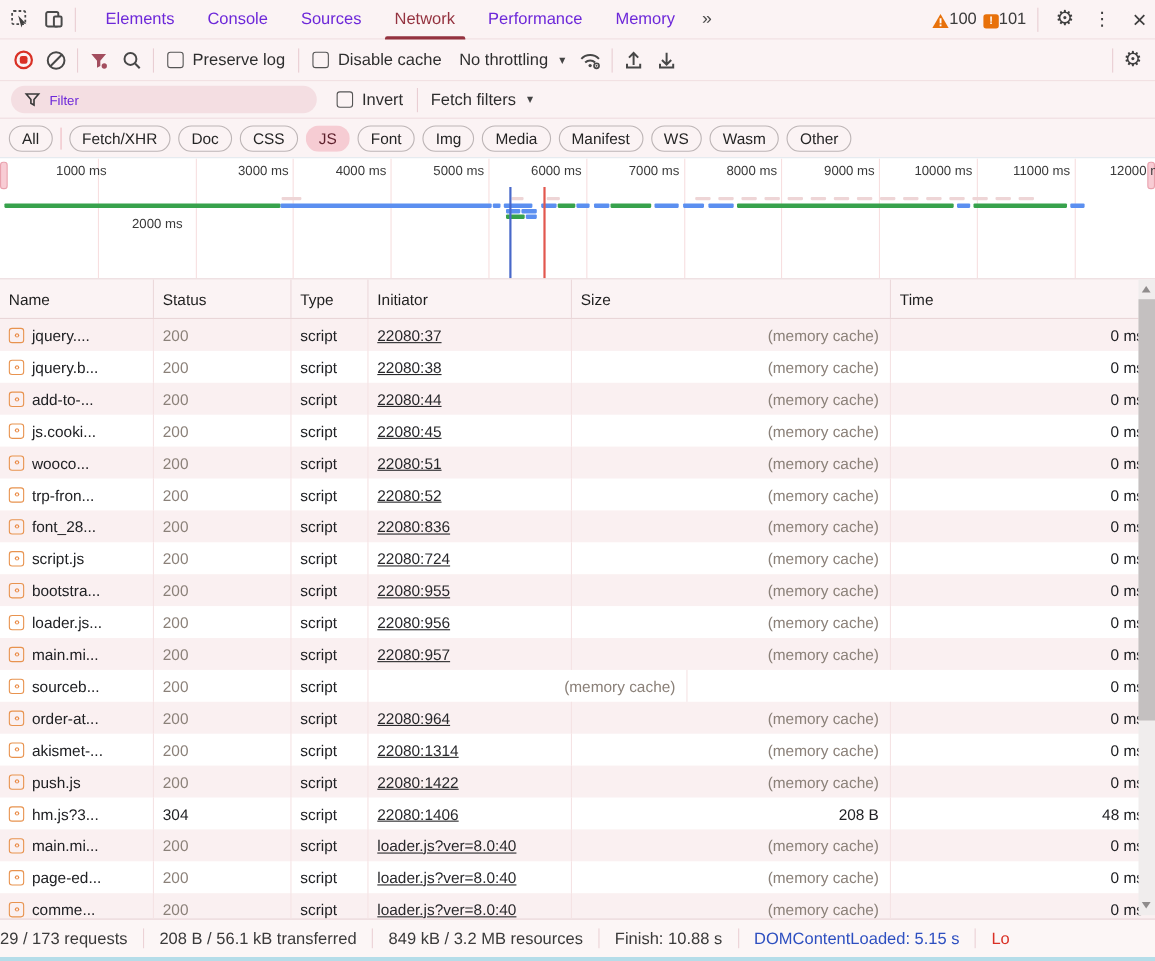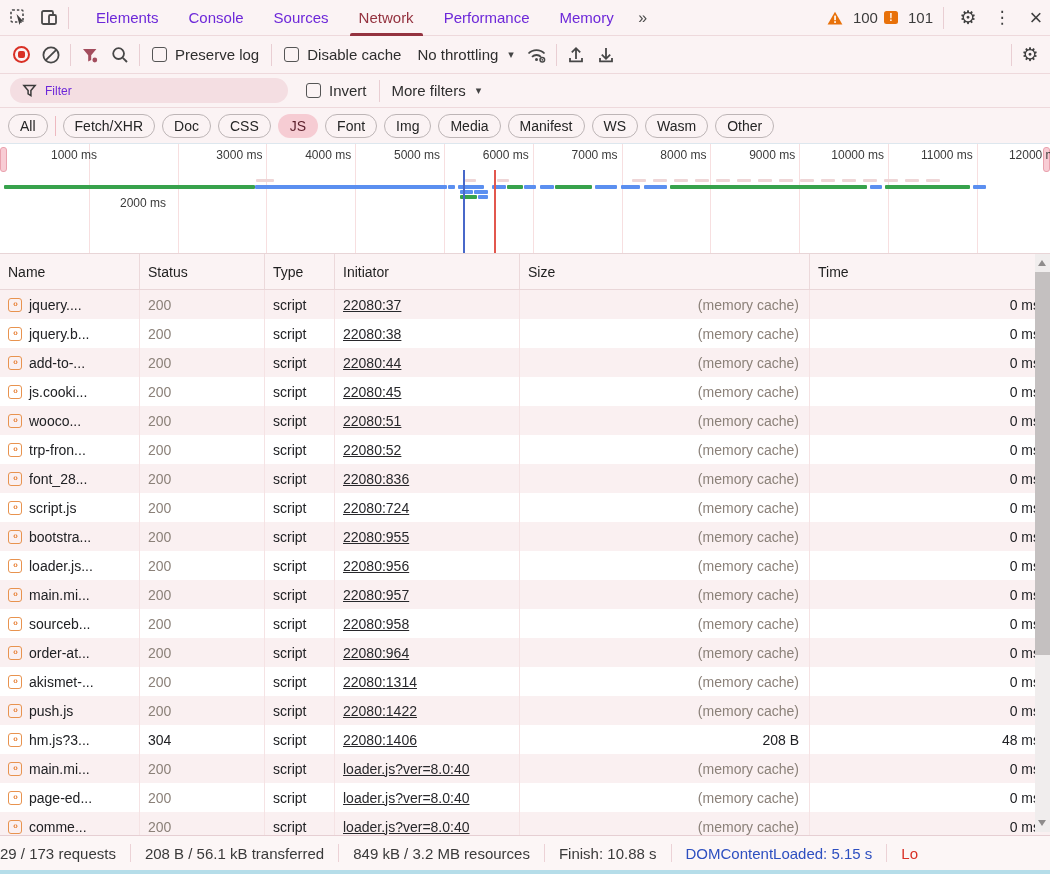--- a/index.html
+++ b/index.html
@@ -16,21 +16,21 @@
     height:36px; background:var(--bg-pink); display:flex; align-items:center;
     border-bottom:1px solid #eed9dc; padding-left:4px;
   }
   .iconbtn { width:30px; height:30px; display:flex; align-items:center; justify-content:center; flex:0 0 auto; cursor:pointer; }
   .vsep { width:1px; height:22px; background:#e9ced3; margin:0 4px; flex:0 0 auto; }
   .tabstrip { display:flex; height:36px; align-items:stretch; margin-left:8px; }
   .tab { padding:0 15px; display:flex; align-items:center; font-size:15px; color:#6d28d9; cursor:pointer; position:relative; }
   .tab.active { color:var(--accent-red); }
   .tab.active::after { content:""; position:absolute; left:6px; right:6px; bottom:0; height:3px; background:var(--accent-red); border-radius:2px 2px 0 0; }
   .badges { margin-left:auto; display:flex; align-items:center; gap:6px; }
-  .badge { display:flex; align-items:center; gap:10px; font-size:15px; color:#3c3c3c; cursor:pointer; }
+  .badge { display:flex; align-items:flex-end; gap:0; font-size:15px; color:#3c3c3c; cursor:pointer; }
   .issue-ic { width:14px; height:13px; background:var(--orange); border-radius:2.5px; color:#fff; font-size:10px; font-weight:bold; display:flex; align-items:center; justify-content:center; }
   .glyphbtn { font-size:19px; color:#3f3f3f; width:28px; height:28px; display:flex; align-items:center; justify-content:center; cursor:pointer; }
   .glyphbtn.dots { font-size:17px; }
   .glyphbtn.close { font-size:22px; }
 
   
   .ntoolbar { height:38px; background:var(--bg-pink); display:flex; align-items:center; padding:0 6px; border-bottom:1px solid #eed9dc; }
   .rec { width:17px; height:17px; border:2.5px solid var(--error-red); border-radius:50%; position:relative; }
   .rec::after { content:""; position:absolute; left:3px; top:3px; width:7px; height:7px; background:var(--error-red); border-radius:2px; }
   .chk { width:15px; height:15px; border:1.6px solid #555; border-radius:3px; background:transparent; margin-right:8px; flex:0 0 auto; }
@@ -241,21 +241,21 @@
           </svg>
       </span>
       <span class="ph">Filter</span>
     </div>
     <div class="tgroup" style="margin-left:18px">
       <span class="chk"></span>
       <span class="tlabel">Invert</span>
     </div>
     <div class="vsep"></div>
     <div class="tgroup">
-      <span class="tlabel">More filters</span>
+      <span class="tlabel">Fetch filters</span>
       <span class="ddarrow">▾</span>
     </div>
   </div>
 
   <div class="chiprow">
       <div class="chip">All</div>
       <span class="chipsep"></span>
       <div class="chip">Fetch/XHR</div>
       <div class="chip">Doc</div>
       <div class="chip">CSS</div>
@@ -490,23 +490,20 @@
         <div class="cell c-size muted">(memory cache)</div>
         <div class="cell c-time">0 ms</div>
       </div>
       <div class="row">
         <div class="cell c-name">
           <span class="script-icon">‹›</span>
           <span>sourceb...</span>
         </div>
         <div class="cell c-status muted">200</div>
         <div class="cell c-type">script</div>
-        <div class="cell c-init">
-          <span class="init-link">22080:958</span>
-        </div>
         <div class="cell c-size muted">(memory cache)</div>
         <div class="cell c-time">0 ms</div>
       </div>
       <div class="row odd">
         <div class="cell c-name">
           <span class="script-icon">‹›</span>
           <span>order-at...</span>
         </div>
         <div class="cell c-status muted">200</div>
         <div class="cell c-type">script</div>

